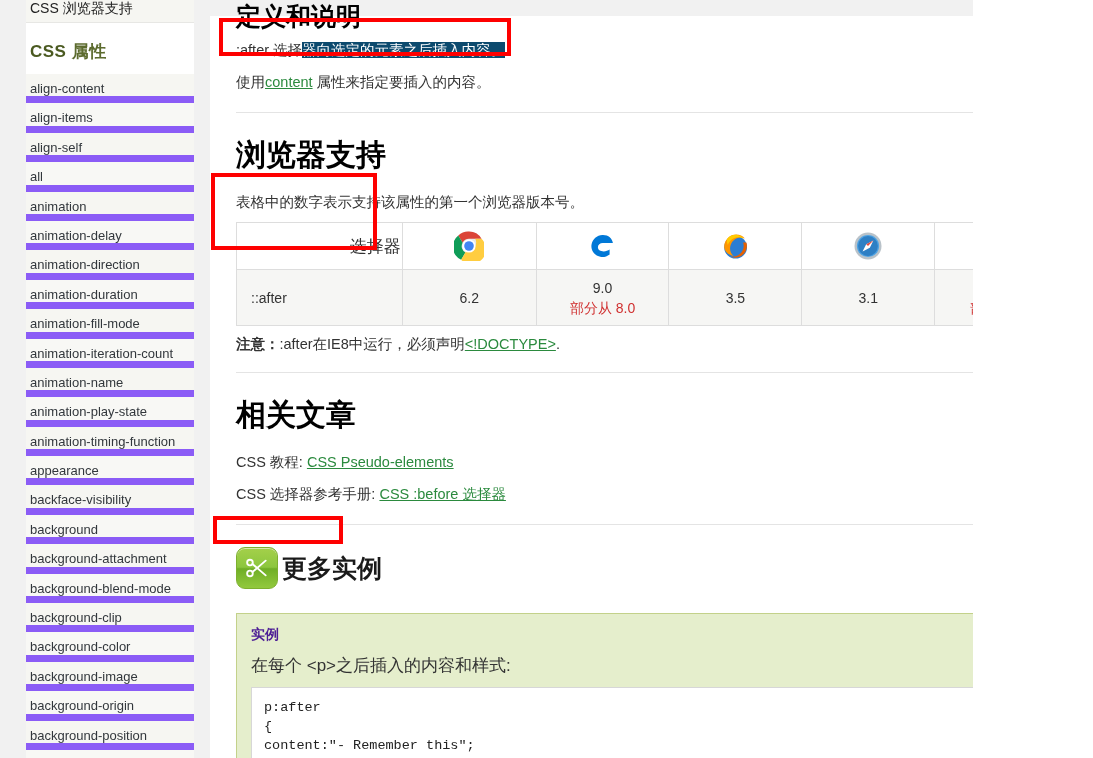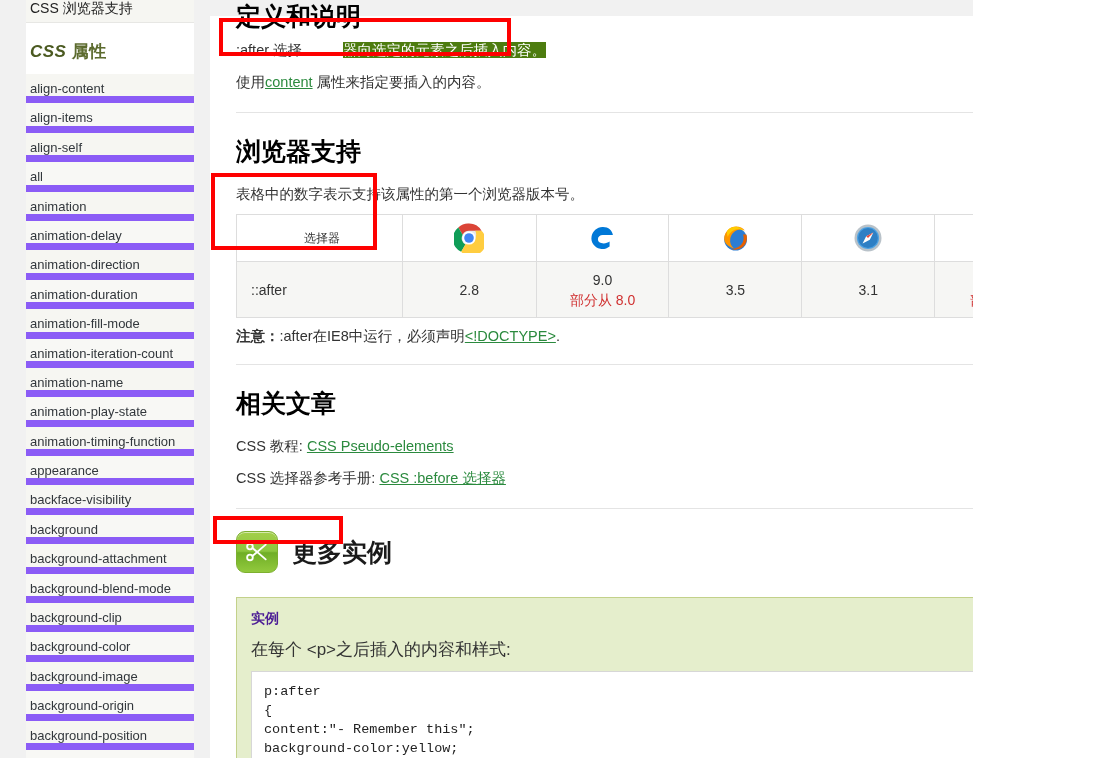--- a/index.html
+++ b/index.html
@@ -46,21 +46,21 @@
     background: #fff;
   }
   .side-title {
     font-size: 17px;
     font-weight: bold;
     color: #5c6b2e;
     letter-spacing: .5px;
     padding: 0 0 11px 4px;
     background: #fff;
   }
-  .side-title .ssmall { color: #4b5a21; font-style: italic; }
+  .side-title .ssmall { color: #4b5a21; }
   .side-list { background: #fff; }
   .side-item {
     height: 29.4px;
     line-height: 29.4px;
     padding-left: 4px;
     font-size: 13px;
     color: #32373c;
     background: #f6f6f2;
     border-bottom: 7px solid #8b5cf6;
     white-space: nowrap;
@@ -79,43 +79,42 @@
   .content-card {
     position: absolute;
     left: 16px; top: 0;
     width: 850px;
     min-height: 758px;
     background: #fff;
     padding: 0 26px;
   }
 
   h2.sec {
-    font-size: 25px;
+    font-size: 30px;
     font-weight: bold;
     color: #000;
     margin: 0 0 14px 0;
     letter-spacing: 0;
   }
   .cut-head {
     position: absolute;
     left: 26px; top: -16px;
     font-size: 25px;
     font-weight: bold;
     color: #000;
   }
   p.body {
     font-size: 14.5px;
     line-height: 24px;
     color: #333;
     margin: 0 0 8px 0;
   }
   .sel-hl {
-    background: #4d7c0f;
+    background: #0c4a6e;
     color: #fff;
-    margin-left: 41px;
   }
   a.grn {
     color: #2b8a3e;
     text-decoration: underline;
   }
   hr.rule {
     border: none;
     border-top: 1px solid #e4e4e4;
     margin: 18px 0 22px 0;
   }
@@ -131,23 +130,23 @@
     text-align: center;
     vertical-align: middle;
     font-size: 14px;
     color: #333;
   }
   table.bs thead td {
     height: 47px;
     background: #fff;
   }
   table.bs thead td.selhdr {
-    text-align: center;
+    text-align: right;
     padding-left: 6px;
-    font-size: 12px;
+    font-size: 17px;
   }
   table.bs tbody td {
     height: 56px;
     background: #f6f6f4;
     line-height: 20px;
   }
   table.bs tbody td.selcell {
     text-align: left;
     padding-left: 14px;
   }
@@ -159,21 +158,21 @@
   }
   .note b { font-weight: bold; }
 
   
   .bicon { display: inline-block; width: 30px; height: 30px; vertical-align: middle; }
 
   
   .more-head {
     display: flex;
     align-items: center;
-    gap: 14px;
+    gap: 4px;
     margin: 20px 0 24px 0;
   }
   .scissors-box {
     width: 42px; height: 42px;
     border-radius: 9px;
     background: linear-gradient(to bottom, #a4d04a 0%, #8cc63e 48%, #6fae26 52%, #92c93d 100%);
     border: 1px solid #7db02f;
     display: flex; align-items: center; justify-content: center;
     box-shadow: inset 0 1px 0 rgba(255,255,255,.55);
   }
@@ -363,21 +362,21 @@
               <svg class="bicon" viewBox="0 0 100 100" aria-hidden="true">
                 <ellipse cx="50" cy="50" rx="36" ry="46" fill="#cc0f16"></ellipse>
                 <ellipse cx="50" cy="50" rx="16" ry="32" fill="#fff"></ellipse>
               </svg>
             </td>
           </tr>
         </thead>
         <tbody id="bs-body">
             <tr>
               <td class="selcell">::after</td>
-              <td><span>2.8</span></td>
+              <td><span>6.2</span></td>
               <td><span>9.0</span><br><span class="partial">部分从 8.0</span></td>
               <td><span>3.5</span></td>
               <td><span>3.1</span></td>
               <td><span>7.0</span><br><span class="partial">部分从4.0</span></td>
             </tr>
           </tbody>
       </table>
 
       <p class="note">
         <b>注意：</b><span>:after在IE8中运行，必须声明</span><a class="grn" href="#">&lt;!DOCTYPE&gt;</a><span>.</span>

